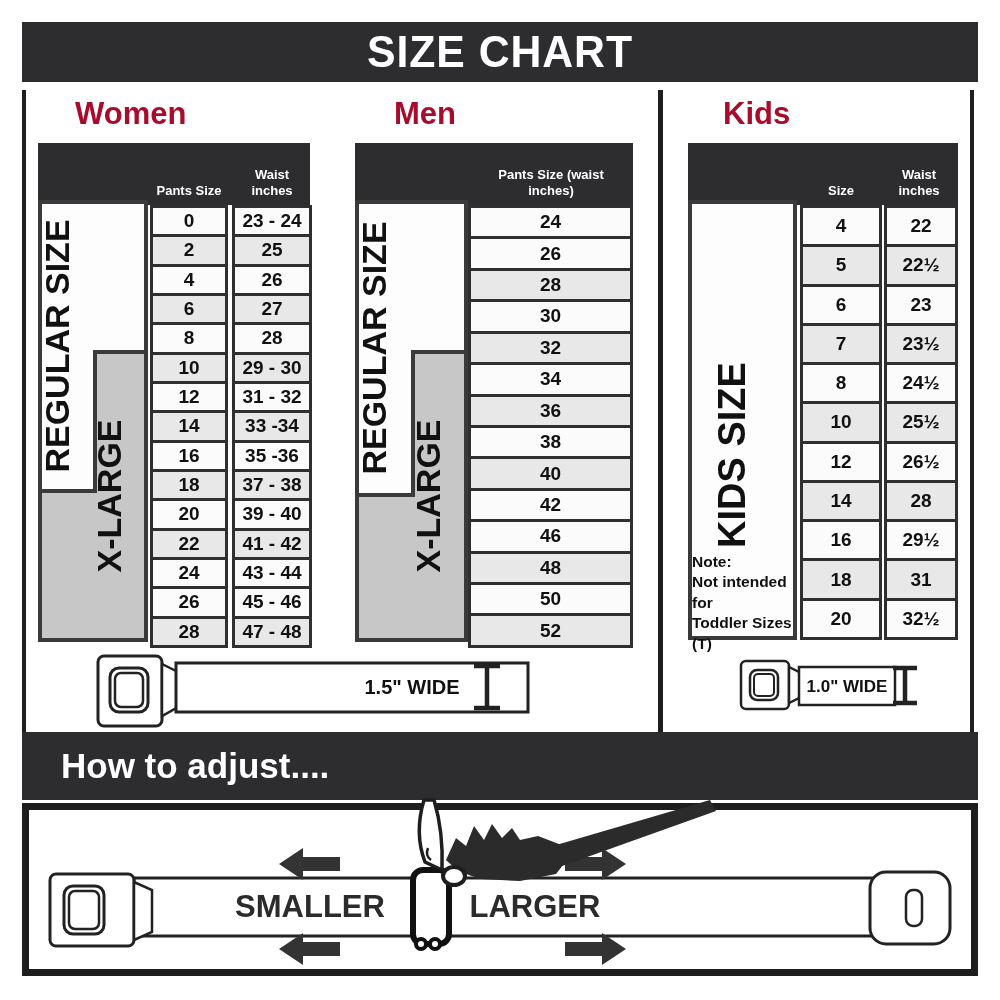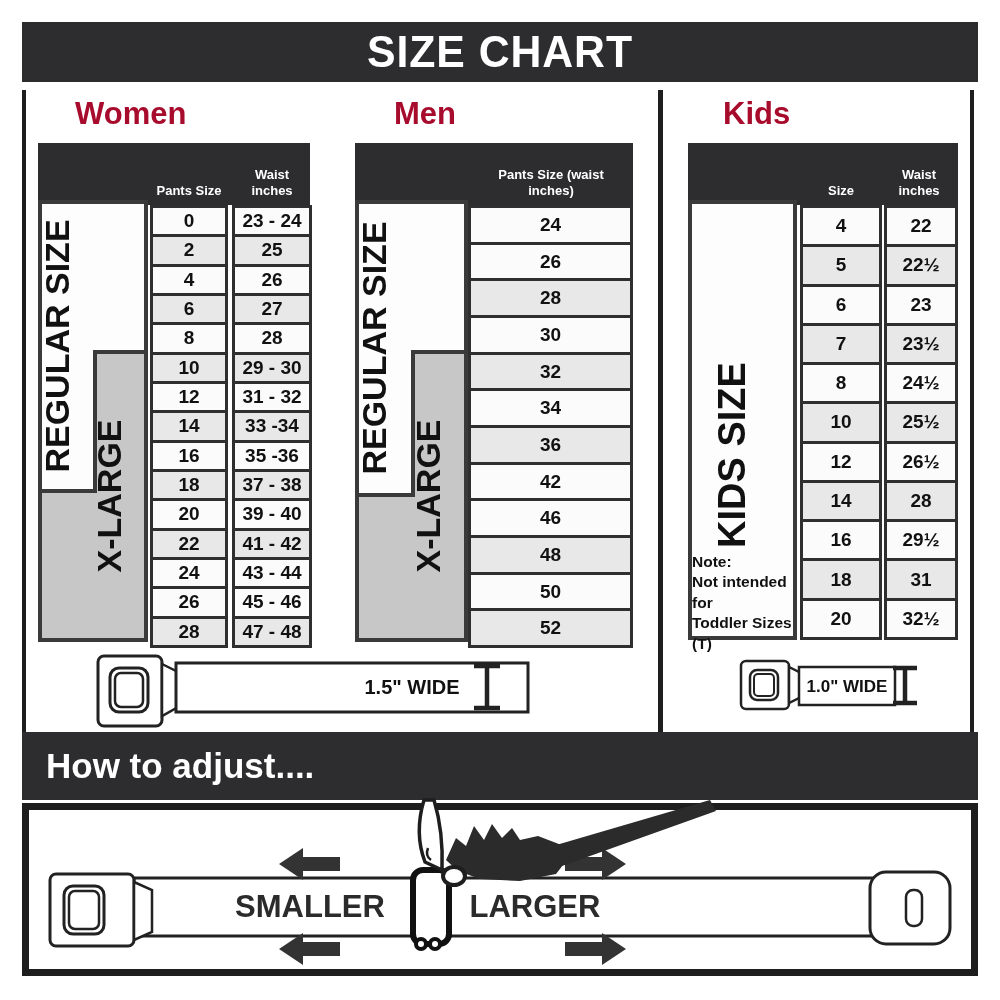--- a/index.html
+++ b/index.html
@@ -1,21 +1,21 @@
 <!DOCTYPE html>
 <html style="--charcoal: #2d2d2f; --red: #a80c2d; --cell-border: #2f2f2f; --row-shade: #e8e8e8; --row-plain: #fbfbfb; --xlarge-gray: #c7c7c7; --outline: #1e1e1e;"><head>
 <meta charset="utf-8">
 <style>
   html,body{margin:0;padding:0;background:#fff;}
   body{width:1000px;height:1000px;position:relative;font-family:"Liberation Sans",sans-serif;overflow:hidden;}
   .abs{position:absolute;}
   .band{position:absolute;background:var(--charcoal);color:#fff;display:flex;align-items:center;}
   #title-band{left:22px;top:22px;width:956px;height:60px;justify-content:center;font-size:45px;font-weight:bold;letter-spacing:1px;}
   #title-band span{transform:scaleX(.95);}
-  #adjust-band{left:22px;top:732px;width:956px;height:68px;font-size:35px;font-weight:bold;padding-left:24px;box-sizing:border-box;}
+  #adjust-band{left:22px;top:732px;width:956px;height:68px;font-size:35px;font-weight:bold;padding-left:39px;box-sizing:border-box;}
   .vline{position:absolute;background:var(--outline);top:90px;height:642px;}
   .colhead{position:absolute;top:96px;width:200px;text-align:left;color:var(--red);font-size:31px;font-weight:bold;}
   .thead{position:absolute;background:var(--charcoal);}
   .hlabel{position:absolute;color:#fff;font-weight:bold;font-size:13px;line-height:1.22;text-align:center;bottom:6px;}
   .col{position:absolute;display:flex;flex-direction:column;}
   .cell{flex:1;border:3px solid var(--cell-border);margin-top:-3px;background:var(--row-plain);
         display:flex;align-items:center;justify-content:center;font-weight:bold;font-size:19px;color:#111;}
   .cell:first-child{margin-top:0;}
   .cell.shaded{background:var(--row-shade);}
   .lbl-white{fill:#fdfdfd;stroke:#3a3a3a;stroke-width:4;stroke-linejoin:miter;}
@@ -102,20 +102,22 @@
     <text class="vlabel" font-size="34" text-anchor="middle" transform="translate(85,296) rotate(-90)">X-LARGE</text>
   </svg>
   <div class="col" style="left:468px;top:205px;width:165px;height:443px;">
       <div class="cell">24</div>
       <div class="cell">26</div>
       <div class="cell shaded">28</div>
       <div class="cell">30</div>
       <div class="cell shaded">32</div>
       <div class="cell">34</div>
       <div class="cell shaded">36</div>
+      <div class="cell">38</div>
+      <div class="cell shaded">40</div>
       <div class="cell">42</div>
       <div class="cell">46</div>
       <div class="cell shaded">48</div>
       <div class="cell">50</div>
       <div class="cell shaded">52</div>
     </div>
 </div>
 
 <div>
   <div class="thead" style="left:688px;top:143px;width:270px;height:62px;">

